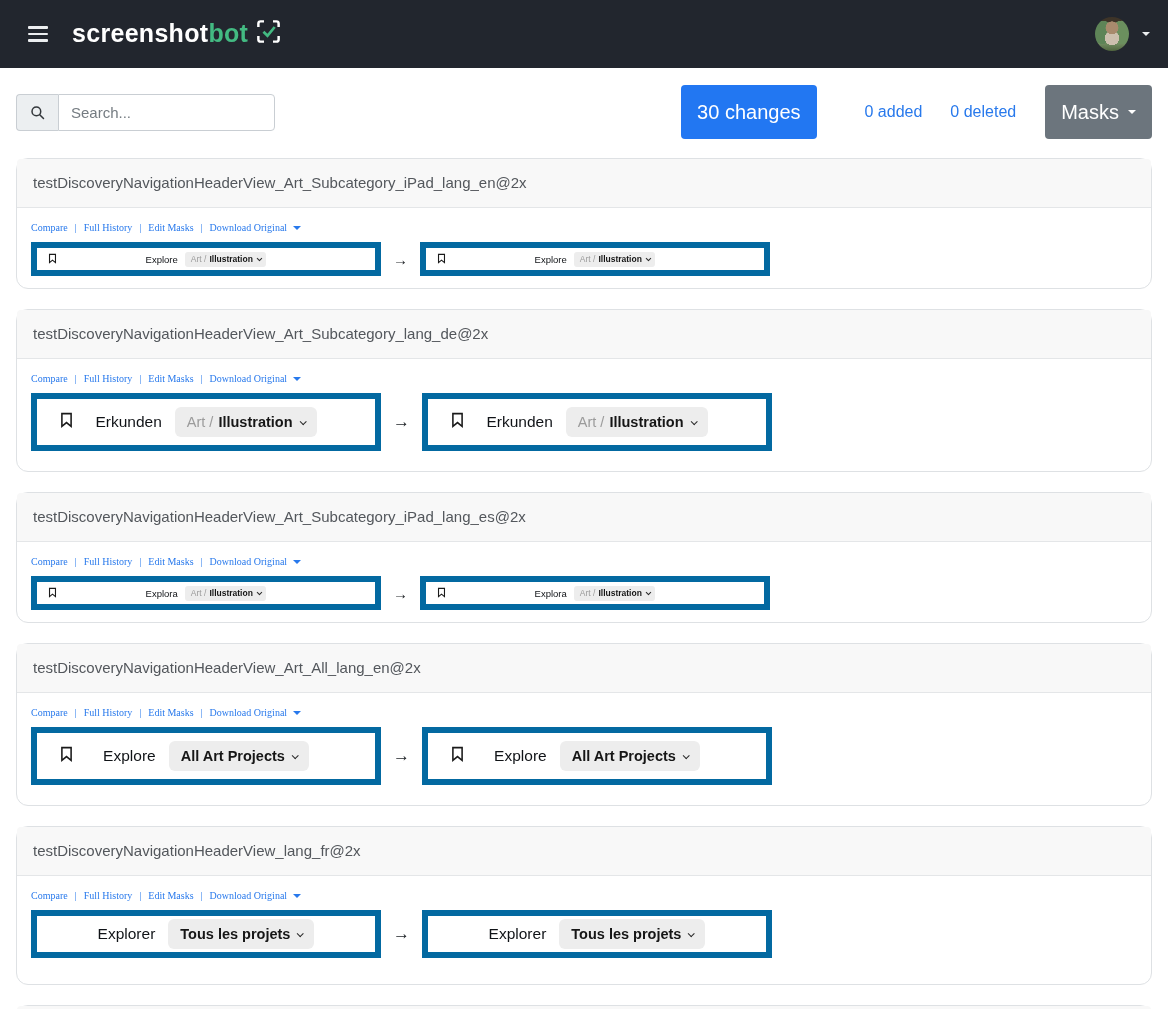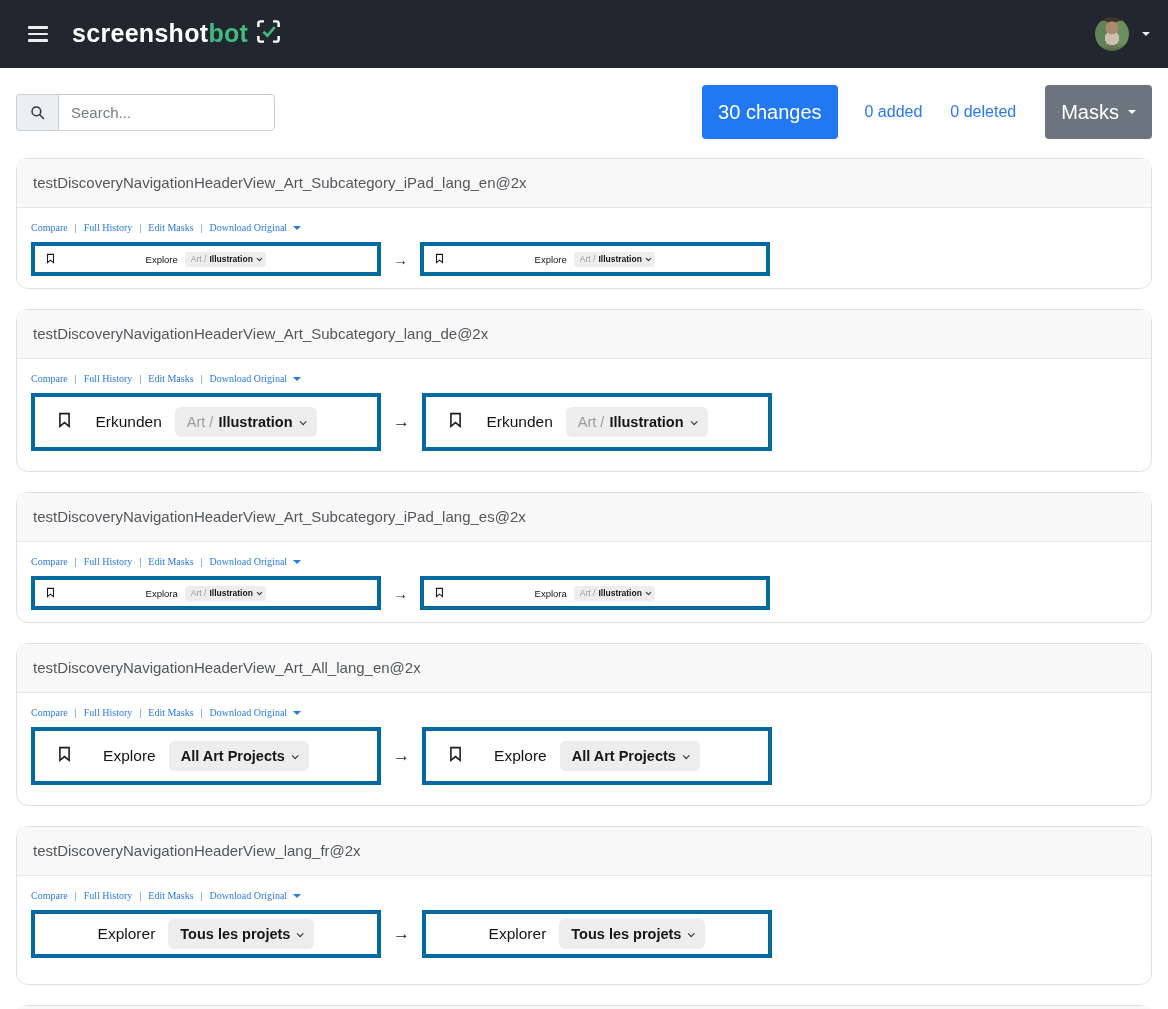--- a/index.html
+++ b/index.html
@@ -36,39 +36,39 @@
   .search-input { flex:1; border:1px solid #c9ced3; border-radius:0 4px 4px 0; padding:0 12px;
     font-size:15px; font-family:inherit; color:#212529; outline:none; min-width:0; }
   .search-input::placeholder { color:#757c82; }
   .toolbar-right { display:flex; align-items:center; }
   .btn { border:none; border-radius:4px; font-size:20px; font-family:inherit; cursor:pointer;
     padding:16px 16px; line-height:22px; }
   .btn-primary { background:#2277f2; color:#fff; }
   .btn-secondary { background:#6c757d; color:#fff; display:flex; align-items:center; }
   .btn-secondary .caret { margin-left:9px; border-top-width:4px; border-left-width:4px; border-right-width:4px; }
   .tb-link { color:#2879ec; font-size:16px; text-decoration:none; cursor:pointer; }
-  .tb-link.added { margin-left:27px; }
+  .tb-link.added { margin-left:48px; }
   .tb-link.deleted { margin-left:28px; }
   .btn-more { margin-left:29px; }
 
   
   .card { margin:0 16px 20px 16px; border:1px solid #dee1e4; border-radius:12px; background:#fff; }
   .card-header { background:#f8f8f8; border-bottom:1px solid #e4e6e8; border-radius:4px 4px 0 0;
     padding:12px 16px; font-size:15px; line-height:24px; color:#53575c; }
   .card-body { padding:10px 14px 12px 14px; }
   .card-body.pb-lg { padding-bottom:20px; }
   .card-body.pb-xl { padding-bottom:26px; }
   .card-links { font-size:10px; line-height:20px;font-family:Liberation Serif, serif; }
   .card-links a { color:#2879ec; text-decoration:none; cursor:pointer; }
   .card-links .sep { color:#2879ec; margin:0 7px; }
   .dd-caret { color:#2879ec; border-top-width:4px; border-left-width:4px; border-right-width:4px; margin-left:6px; margin-bottom:2px; }
 
   
   .shots-row { margin-top:4px; display:flex; align-items:center; }
-  .shot { width:350px; background:#fff; border:4px solid #0369a1; position:relative;
+  .shot { width:350px; background:#fff; border:6px solid #0369a1; position:relative;
     display:flex; align-items:center; justify-content:center; cursor:pointer; }
   .arrow { color:#1b1f23; margin:0 12px; flex:0 0 auto; }
   .bookmark { position:absolute; top:50%; transform:translateY(-50%); }
   .shot-content { display:flex; align-items:center; }
   .shot-label { color:#101317; white-space:nowrap; }
   .pill { background:#ededed; display:flex; align-items:center; white-space:nowrap; }
   .pill-prefix { color:#9b9b9b; }
   .pill-main { color:#161616; font-weight:700; }
   .pill-single { color:#161616; font-weight:600; }
   .chev { display:inline-block; border-right:1.6px solid #2a2a2a; border-bottom:1.6px solid #2a2a2a;

